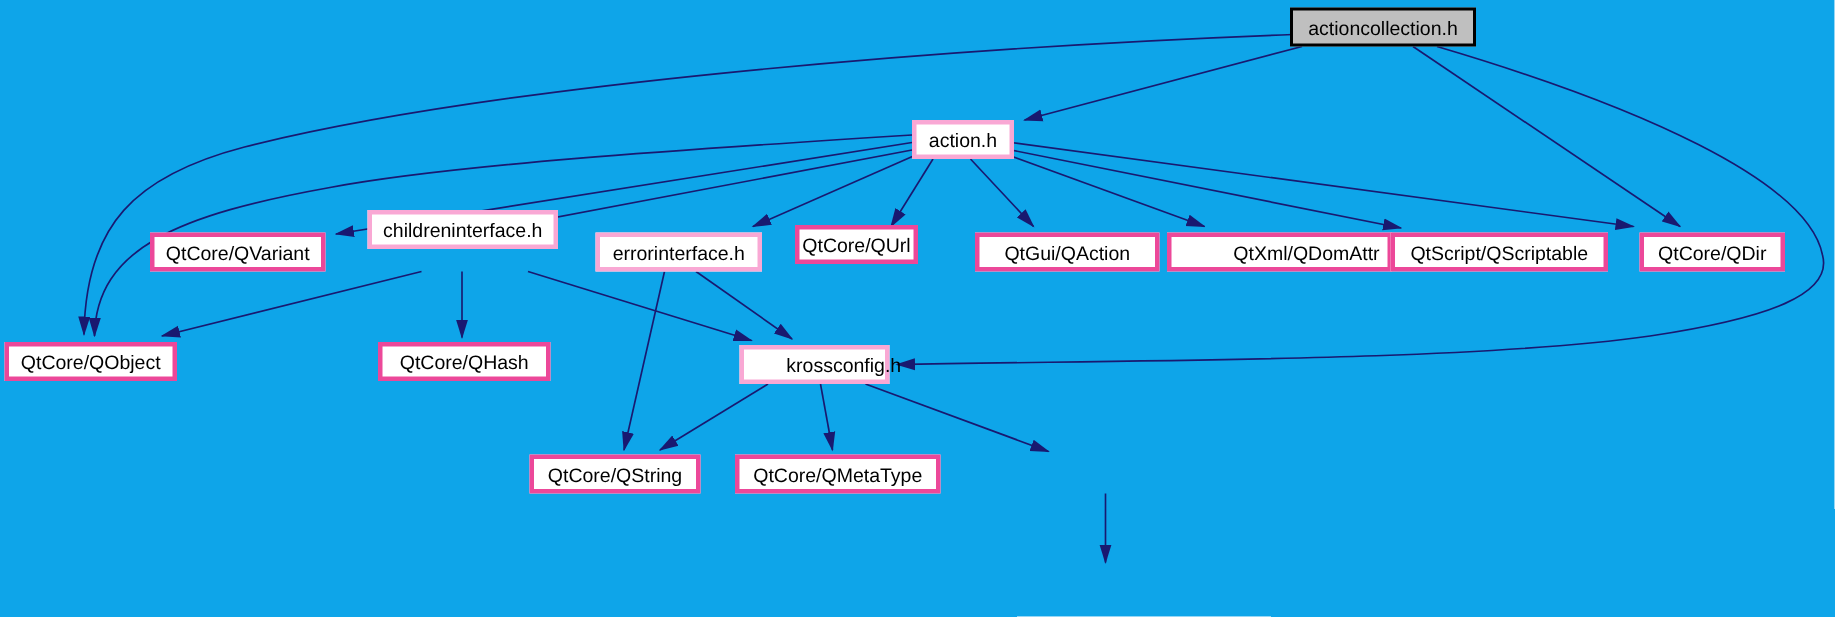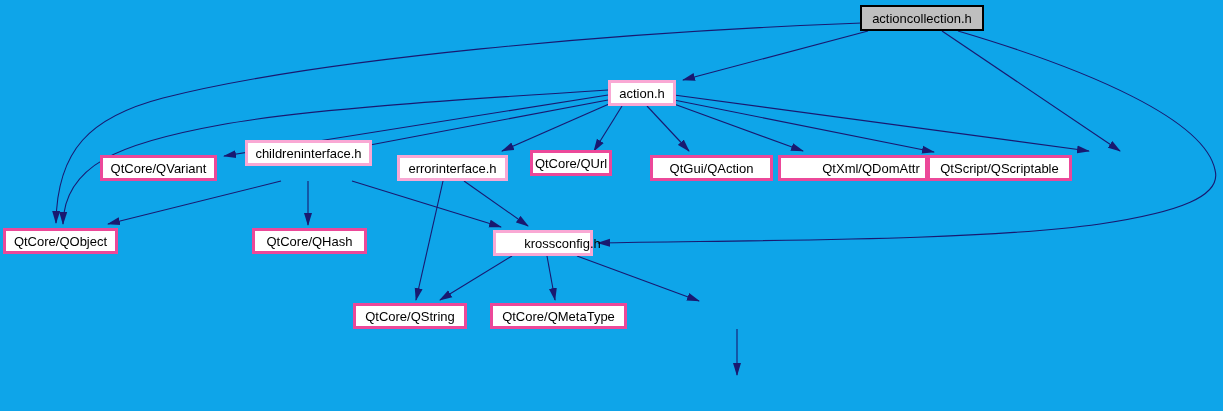--- a/index.html
+++ b/index.html
@@ -62,19 +62,20 @@
 
   <div class="node current" style="left:860px;top:5px;width:124px;height:26px;">actioncollection.h</div>
   <div class="node internal" style="left:608px;top:80px;width:68px;height:26px;">action.h</div>
   <div class="node external" style="left:100px;top:155px;width:117px;height:26px;">QtCore/QVariant</div>
   <div class="node internal" style="left:245px;top:140px;width:127px;height:26px;">childreninterface.h</div>
   <div class="node internal" style="left:397px;top:155px;width:111px;height:26px;">errorinterface.h</div>
   <div class="node external" style="left:530px;top:150px;width:82px;height:26px;">QtCore/QUrl</div>
   <div class="node external" style="left:650px;top:155px;width:123px;height:26px;">QtGui/QAction</div>
   <div class="node external" style="left:778px;top:155px;width:150px;height:26px;padding-left:36px;">QtXml/QDomAttr</div>
   <div class="node external" style="left:927px;top:155px;width:145px;height:26px;">QtScript/QScriptable</div>
+  <div class="node external" style="left:1093px;top:155px;width:97px;height:26px;">QtCore/QDir</div>
   <div class="node external" style="left:3px;top:228px;width:115px;height:26px;">QtCore/QObject</div>
   <div class="node external" style="left:252px;top:228px;width:115px;height:26px;">QtCore/QHash</div>
   <div class="node internal" style="left:493px;top:230px;width:100px;height:26px;padding-left:39px;">krossconfig.h</div>
   <div class="node external" style="left:353px;top:303px;width:114px;height:26px;">QtCore/QString</div>
   <div class="node external" style="left:490px;top:303px;width:137px;height:26px;">QtCore/QMetaType</div>
 
 </div>
 
 </body></html>

